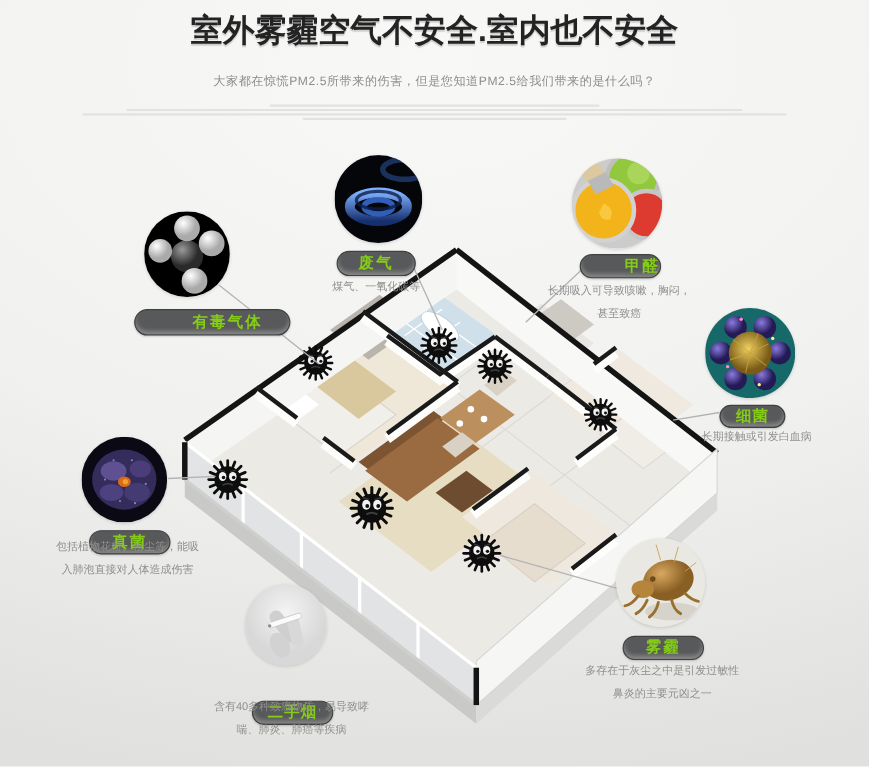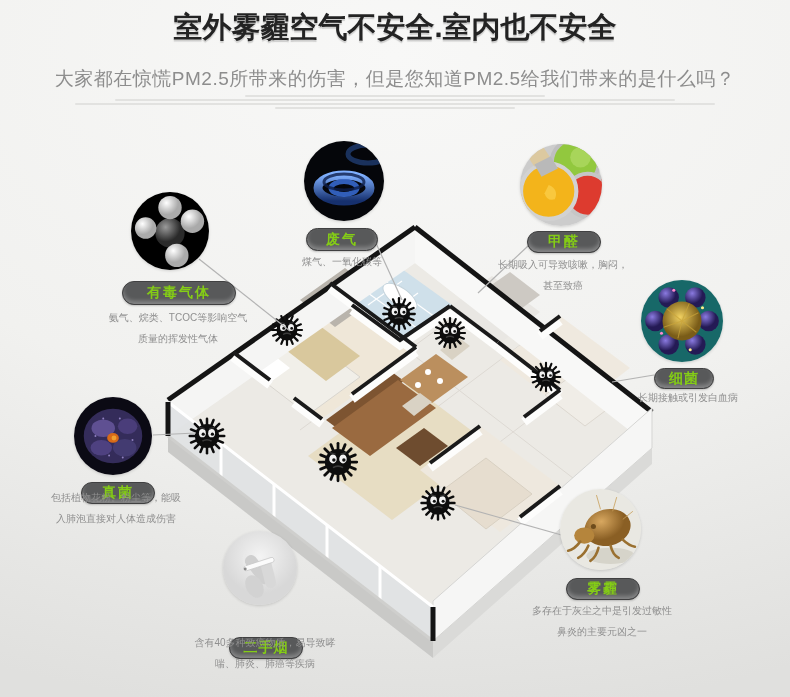--- a/index.html
+++ b/index.html
@@ -4,43 +4,43 @@
 <style>
   html,body{margin:0;padding:0;}
   body{font-family:"Liberation Sans","DejaVu Sans",sans-serif;}
   .stage{position:relative;width:790px;height:697px;overflow:hidden;
          background:radial-gradient(130% 95% at 50% 8%, #f8f8f7 0%, #f1f1ef 55%, #e0e0de 100%);}
   
   .title{position:absolute;top:8px;left:0;width:790px;text-align:center;
          font-size:29px;font-weight:800;color:#232323;letter-spacing:0px;
          text-shadow:0 2px 1px rgba(130,130,130,.35);white-space:nowrap;}
   .subtitle{position:absolute;top:66px;left:0;width:790px;text-align:center;
-            font-size:19px;color:#8d8d8d;letter-spacing:.5px;}
+            font-size:11px;color:#8d8d8d;letter-spacing:.5px;}
   .fineprint{position:absolute;top:95px;left:0;width:790px;}
   .fineprint div{margin:0 auto 2px auto;height:2px;background:#e2e2e0;border-radius:1px;}
   
   .scene{position:absolute;left:0;top:0;width:790px;height:697px;}
   
   .callout{position:absolute;left:0;top:0;width:790px;height:697px;pointer-events:none;}
   .photo{position:absolute;border-radius:50%;overflow:hidden;box-shadow:0 1px 3px rgba(0,0,0,.15);}
   .photo svg{display:block;width:100%;height:100%;}
   .pill{position:absolute;background:#58595a;border:1px solid #404041;border-radius:999px;
         color:#84cc16;font-size:14px;font-weight:700;text-align:center;
         box-shadow:inset 0 -3px 4px rgba(255,255,255,.28), 0 1px 2px rgba(0,0,0,.2);
         display:flex;align-items:center;justify-content:center;letter-spacing:2px;}
   .desc{position:absolute;color:#8f8f8f;font-size:10px;line-height:21px;text-align:center;}
   
   #ph-toxic{left:131px;top:192px;width:78px;height:78px;}
-  #pl-toxic{left:122px;top:281px;width:112px;height:22px;}
+  #pl-toxic{left:122px;top:281px;width:112px;height:22px;padding-left:28px;}
   #ds-toxic{left:106px;top:307px;width:144px;}
   #ph-exhaust{left:304px;top:141px;width:80px;height:80px;}
   #pl-exhaust{left:306px;top:228px;width:70px;height:21px;}
   #ds-exhaust{left:262px;top:251px;width:160px;}
   #ph-formaldehyde{left:520px;top:144px;width:82px;height:82px;}
-  #pl-formaldehyde{left:527px;top:231px;width:72px;height:20px;}
+  #pl-formaldehyde{left:527px;top:231px;width:72px;height:20px;justify-content:flex-end;}
   #ds-formaldehyde{left:498px;top:254px;width:130px;}
   #ph-bacteria{left:641px;top:280px;width:82px;height:82px;}
   #pl-bacteria{left:654px;top:352px;width:58px;height:19px;letter-spacing:1px;margin-top:16px;}
   #ds-bacteria{left:608px;top:387px;width:160px;}
   #ph-fungus{left:74px;top:397px;width:78px;height:78px;}
   #pl-fungus{left:81px;top:482px;width:72px;height:20px;}
   #ds-fungus{left:50px;top:487px;width:132px;}
   #ph-smoke{left:223px;top:531px;width:74px;height:74px;}
   #pl-smoke{left:229px;top:637px;width:72px;height:20px;letter-spacing:1px;}
   #ds-smoke{left:188px;top:632px;width:154px;}
@@ -225,21 +225,20 @@
         <circle cx="40" cy="42" r="15" fill="url(#gMol)"></circle>
         <circle cx="40" cy="16" r="12" fill="url(#gW)"></circle>
           <circle cx="15" cy="37" r="11" fill="url(#gW)"></circle>
         <circle cx="63" cy="30" r="12" fill="url(#gW)"></circle>
           <circle cx="47" cy="65" r="12" fill="url(#gW)"></circle>
       </svg>
     </div>
     <div class="pill" id="pl-toxic">
         <span>有毒气体</span>
       </div>
-    <div class="desc" id="ds-toxic">氨气、烷类、TCOC等影响空气质量的挥发性气体</div>
   </div>
 
   <div class="callout">
     <div class="photo" id="ph-exhaust">
       <svg viewBox="0 0 80 80">
           <rect width="80" height="80" fill="#05060a"></rect>
         <defs>
             <linearGradient id="gFl" x1="0" y1="0" x2="0" y2="1">
               <stop offset="0%" stop-color="#7fb0ff"></stop>
               <stop offset="100%" stop-color="#16306e"></stop>

